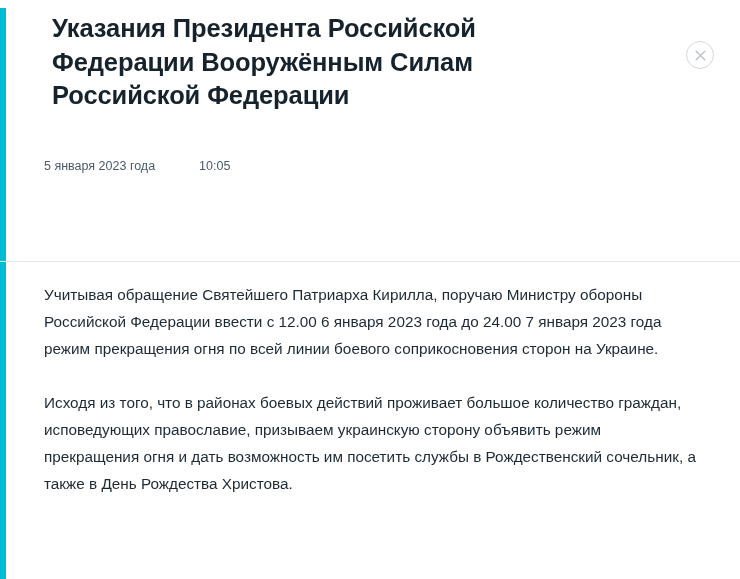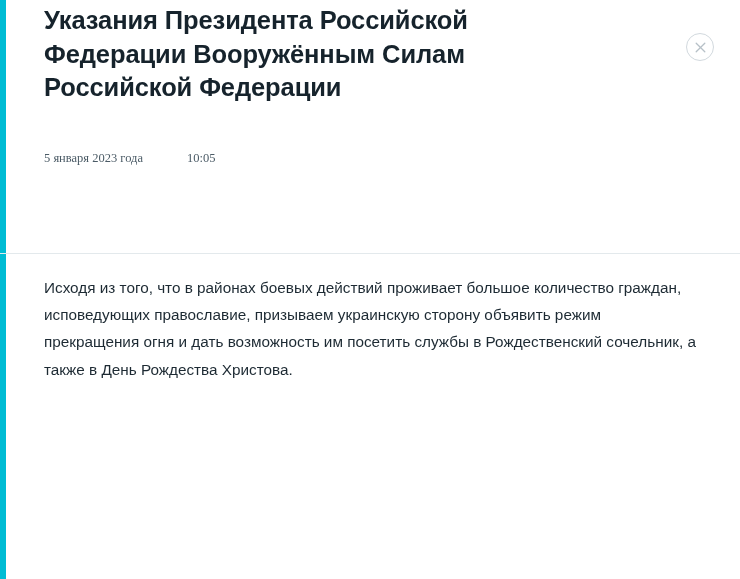--- a/index.html
+++ b/index.html
@@ -26,36 +26,35 @@
     left: 0;
     top: 0;
     width: 6px;
     height: 579px;
     background: #00bcd4;
   }
   .content {
     padding: 0 44px 0 44px;
   }
   .doc-title {
-    margin: 0;
+    margin: 8px;
     padding-top: 4px;
     font-size: 25.5px;
     line-height: 1.32;
     font-weight: bold;
     letter-spacing: -0.1px;
     color: #16232c;
     max-width: 560px;
   }
   .meta {
     margin-top: 46px;
     display: flex;
     align-items: flex-end;
     font-size: 12.5px;
     color: #4b5b66;
-    font-family: Liberation Serif, serif;
   }
   .meta-date {
     min-width: 0;
   }
   .meta-time {
     margin-left: 44px;
   }
   .divider {
     position: absolute;
     left: 0;
@@ -114,17 +113,18 @@
     <h1 class="doc-title">Указания Президента Российской Федерации Вооружённым Силам Российской Федерации</h1>
 
     <div class="meta">
       <span class="meta-date">5 января 2023 года</span>
       <span class="meta-time">10:05</span>
     </div>
 
     <div class="divider"></div>
 
     <div class="body-text">
+      <p>Учитывая обращение Святейшего Патриарха Кирилла, поручаю Министру обороны Российской Федерации ввести с 12.00 6 января 2023 года до 24.00 7 января 2023 года режим прекращения огня по всей линии боевого соприкосновения сторон на Украине.</p>
       <p>Исходя из того, что в районах боевых действий проживает большое количество граждан, исповедующих православие, призываем украинскую сторону объявить режим прекращения огня и дать возможность им посетить службы в Рождественский сочельник, а также в День Рождества Христова.</p>
     </div>
 
   </div>
 </div>
 
 </body></html>

